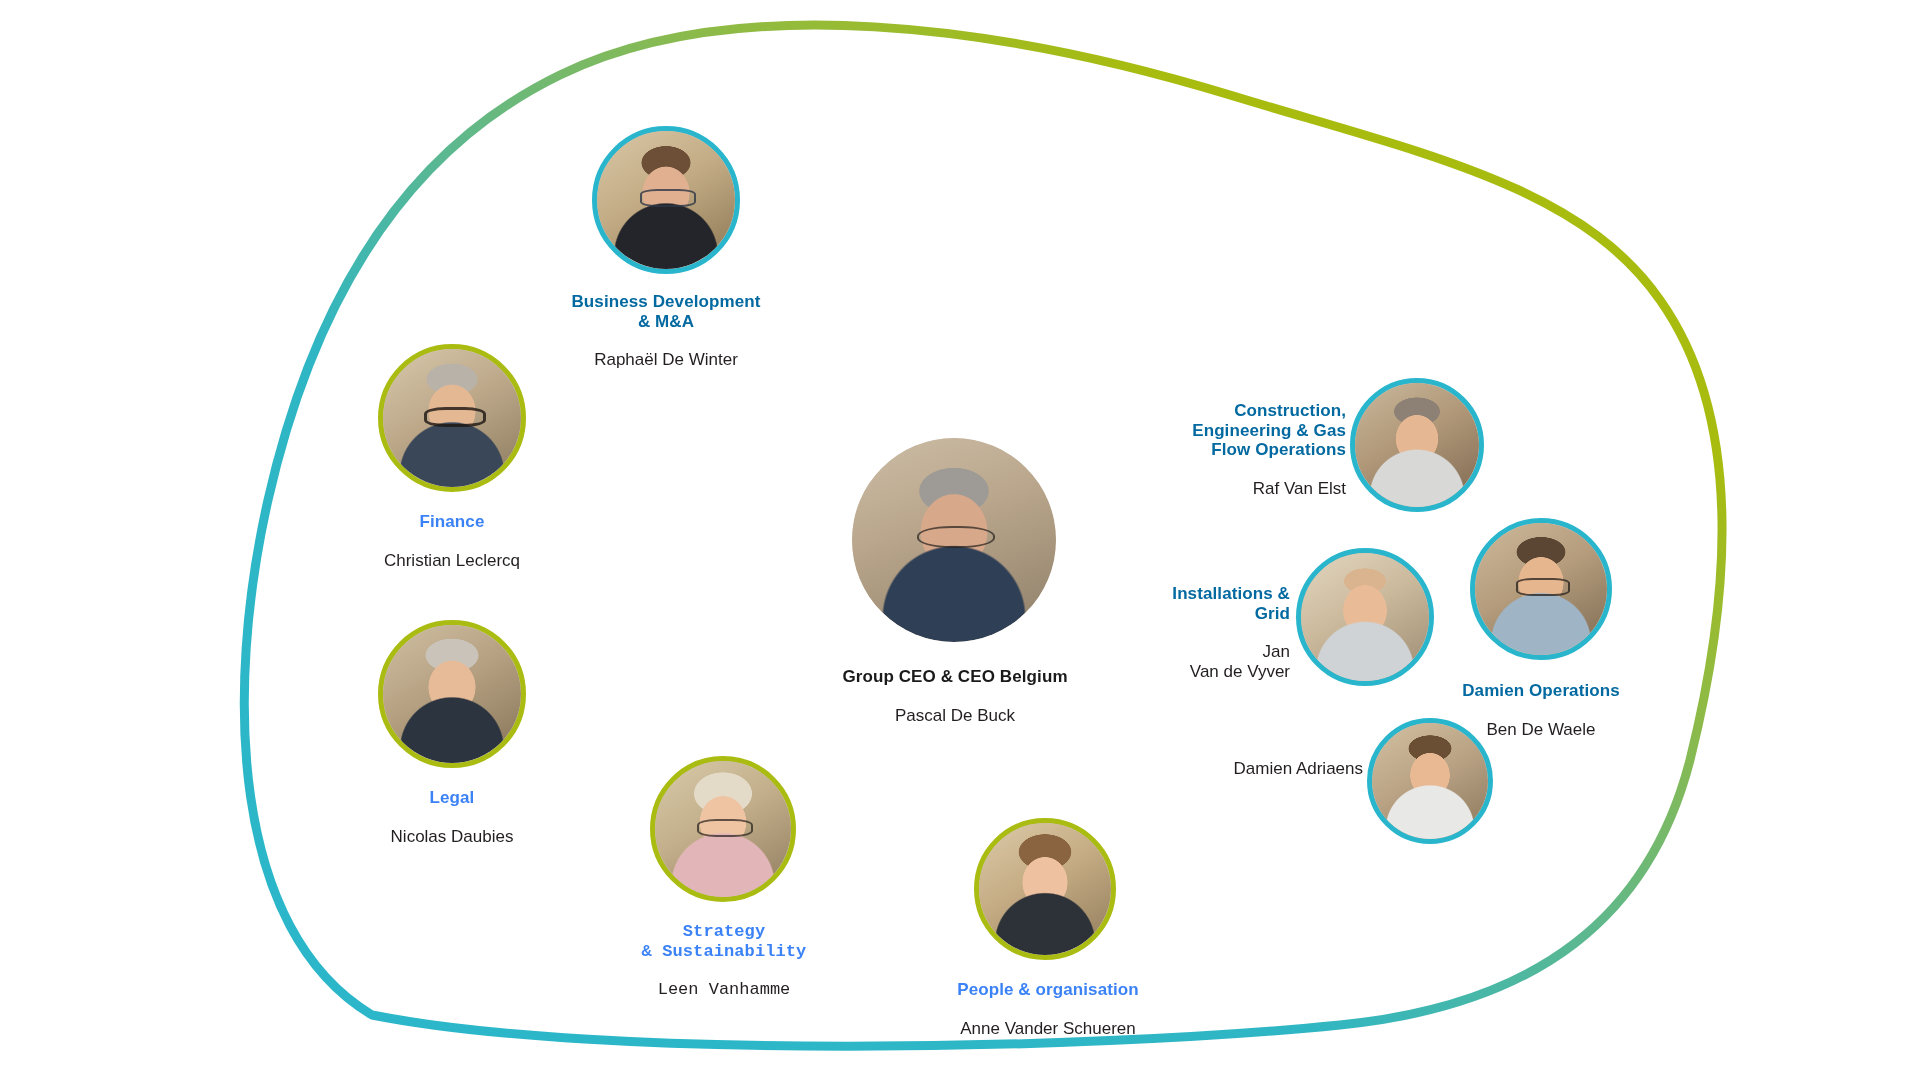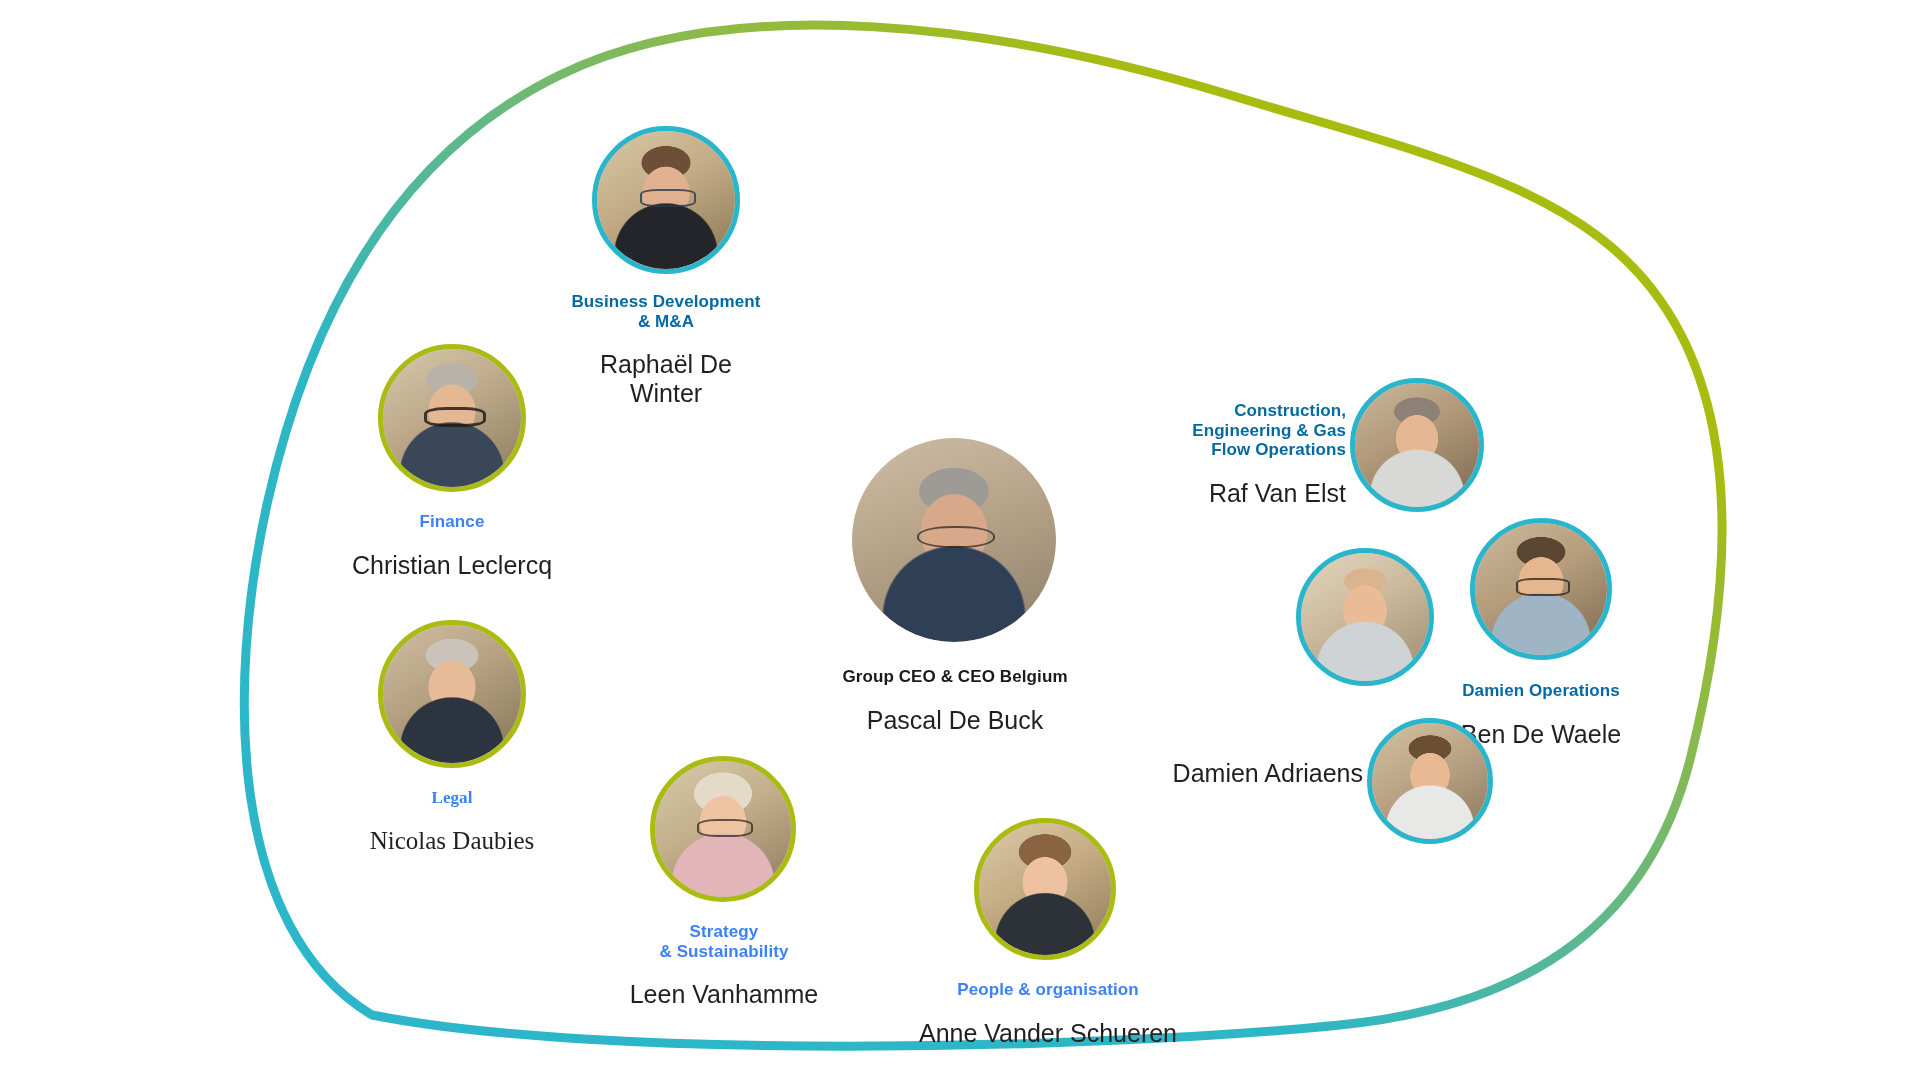--- a/index.html
+++ b/index.html
@@ -64,21 +64,21 @@
     font-weight: bold;
     font-size: 17px;
     letter-spacing: .1px;
   }
   .role.teal  { color: #0369a1; }
   .role.lime  { color: #3b82f6; }
   .role.black { color: #1a1a1a; font-size: 17px; }
 
   .person {
     color: #231f20;
-    font-size: 25px;
+    font-size: 17px;
     font-weight: normal;
     margin-top: 1px;
   }
   .align-center { text-align: center; }
   .align-right  { text-align: right; }
 </style>
 </head>
 <body>
 
 <div id="org-chart">
@@ -158,20 +158,26 @@
   </div>
 
   <div class="member" style="left:1128px; top:548px; width:330px; height:170px;">
     <div class="portrait ring-teal" style="left:168px; top:0; width:138px; height:138px;">
       <div class="photo" style="background:
              radial-gradient(circle at 50% 92%, #cfd3d6 0 36%, rgba(207,211,214,0) 37%),
              radial-gradient(ellipse 24% 28% at 50% 45%, #e9bb96 0 70%, rgba(233,187,150,0) 72%),
              radial-gradient(ellipse 23% 14% at 50% 22%, #d9b48e 0 70%, rgba(217,180,142,0) 72%),
              linear-gradient(150deg, #e2d6c0 0%, #cbb99c 45%, #9c8a72 100%);"></div>
     </div>
+    <div class="label align-right" style="left:0; top:18px; width:162px;">
+      <div class="role teal">Installations &amp;
+Grid</div>
+      <div class="person">Jan
+Van de Vyver</div>
+    </div>
   </div>
 
   <div class="member" style="left:1448px; top:518px; width:260px; height:200px;">
     <div class="portrait ring-teal" style="left:22px; top:0; width:142px; height:142px;">
       <div class="photo" style="background:
              radial-gradient(circle at 50% 91%, #9fb4c4 0 36%, rgba(159,180,196,0) 37%),
              radial-gradient(ellipse 24% 27% at 50% 45%, #e6b68f 0 70%, rgba(230,182,143,0) 72%),
              radial-gradient(ellipse 26% 16% at 50% 22%, #5a4632 0 70%, rgba(90,70,50,0) 72%),
              linear-gradient(150deg, #cdb99b 0%, #b49c7c 45%, #7d6a52 100%);"></div>
       <div style="position:absolute; left:31%; top:42%; width:38%; height:10%;
@@ -215,27 +221,27 @@
 
   <div class="member" style="left:362px; top:620px; width:260px; height:220px;">
     <div class="portrait ring-lime" style="left:16px; top:0; width:148px; height:148px;">
       <div class="photo" style="background:
              radial-gradient(circle at 50% 90%, #2c3440 0 36%, rgba(44,52,64,0) 37%),
              radial-gradient(ellipse 18% 17% at 50% 86%, #f5f5f3 0 62%, rgba(245,245,243,0) 63%),
              radial-gradient(ellipse 24% 27% at 50% 45%, #e7bb98 0 70%, rgba(231,187,152,0) 72%),
              radial-gradient(ellipse 27% 17% at 50% 22%, #c9c3ba 0 70%, rgba(201,195,186,0) 72%),
              linear-gradient(150deg, #d0bfa3 0%, #b5a081 45%, #857357 100%);"></div>
     </div>
-    <div class="label align-center" style="left:-20px; top:150px; width:220px;font-family:Liberation Serif, serif;">
+    <div class="label align-center" style="left:-20px; top:150px; width:220px;">
       <div class="role lime">Legal</div>
       <div class="person">Nicolas Daubies</div>
     </div>
   </div>
 
-  <div class="member" style="left:634px; top:756px; width:260px; height:240px;">
+  <div class="member" style="left:634px; top:756px; width:260px; height:240px;font-family:Liberation Mono, monospace;">
     <div class="portrait ring-lime" style="left:16px; top:0; width:146px; height:146px;">
       <div class="photo" style="background:
              radial-gradient(circle at 50% 91%, #e2b5b8 0 36%, rgba(226,181,184,0) 37%),
              radial-gradient(ellipse 24% 27% at 50% 45%, #eec4a2 0 70%, rgba(238,196,162,0) 72%),
              radial-gradient(ellipse 30% 22% at 50% 24%, #e3dac8 0 70%, rgba(227,218,200,0) 72%),
              linear-gradient(150deg, #d8caa9 0%, #c2ae8a 45%, #8f7c5e 100%);"></div>
       <div style="position:absolute; left:31%; top:43%; width:38%; height:10%;
                   border:2.5px solid rgba(35,30,25,.7); border-radius:35%;"></div>
     </div>
     <div class="label align-center" style="left:-30px; top:148px; width:240px;">

